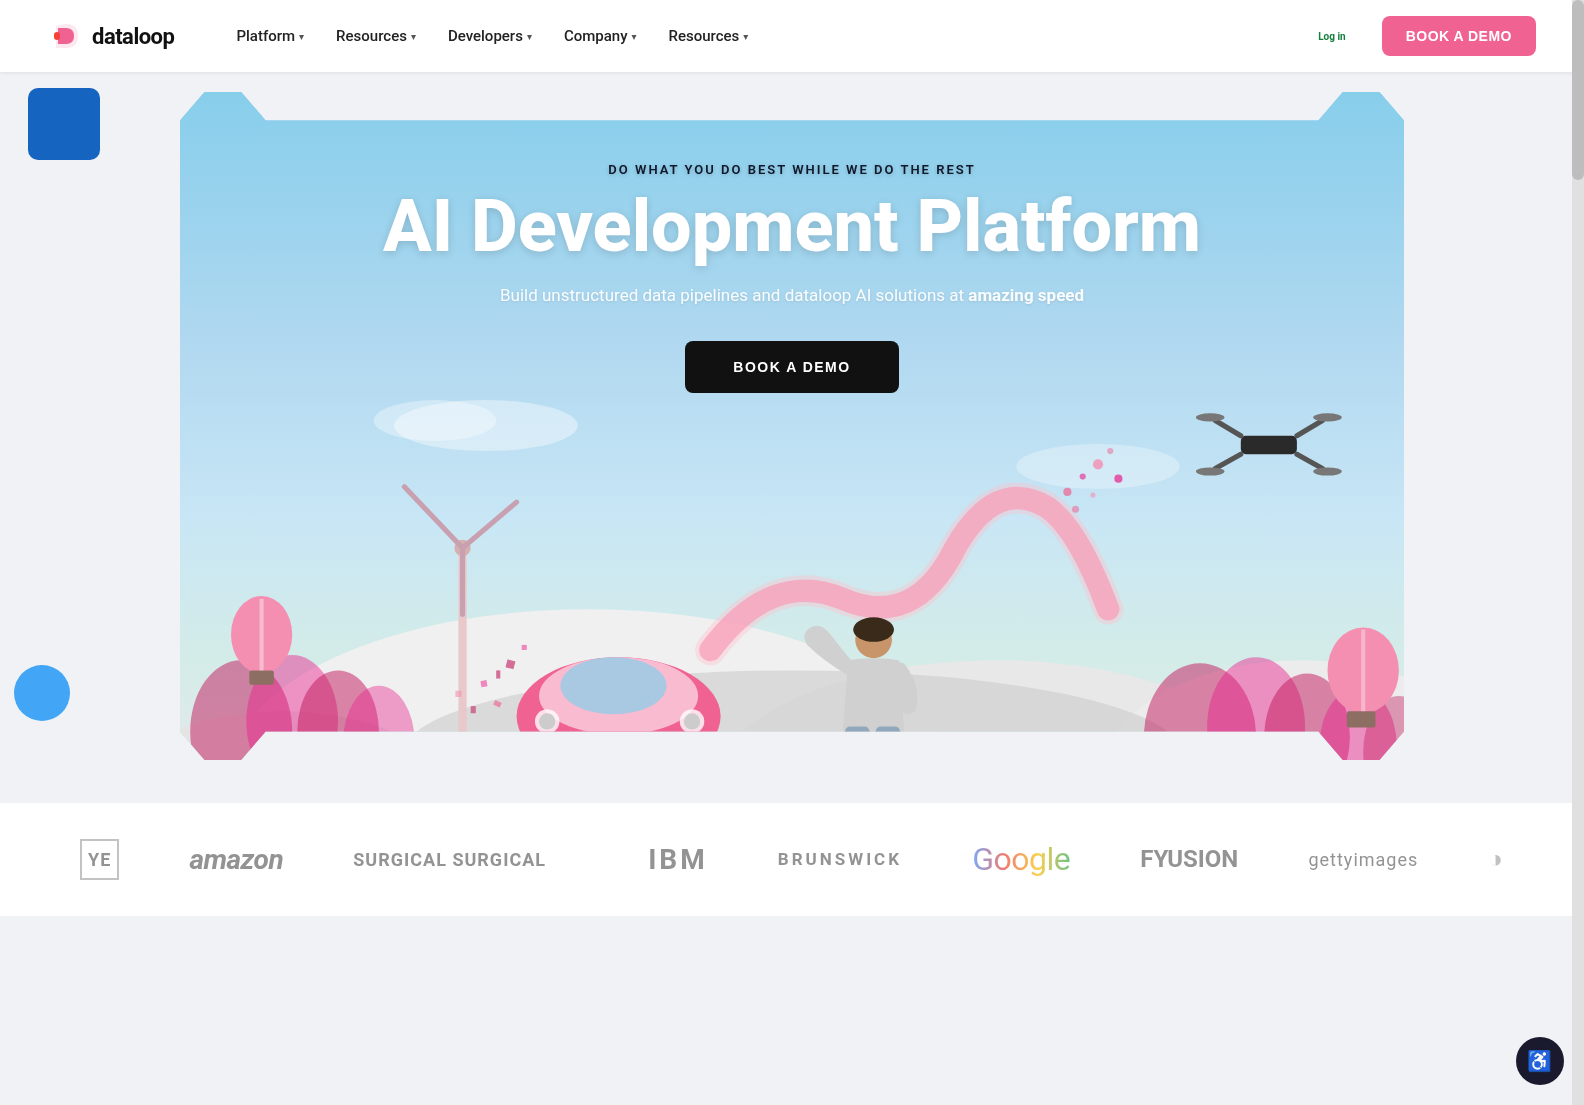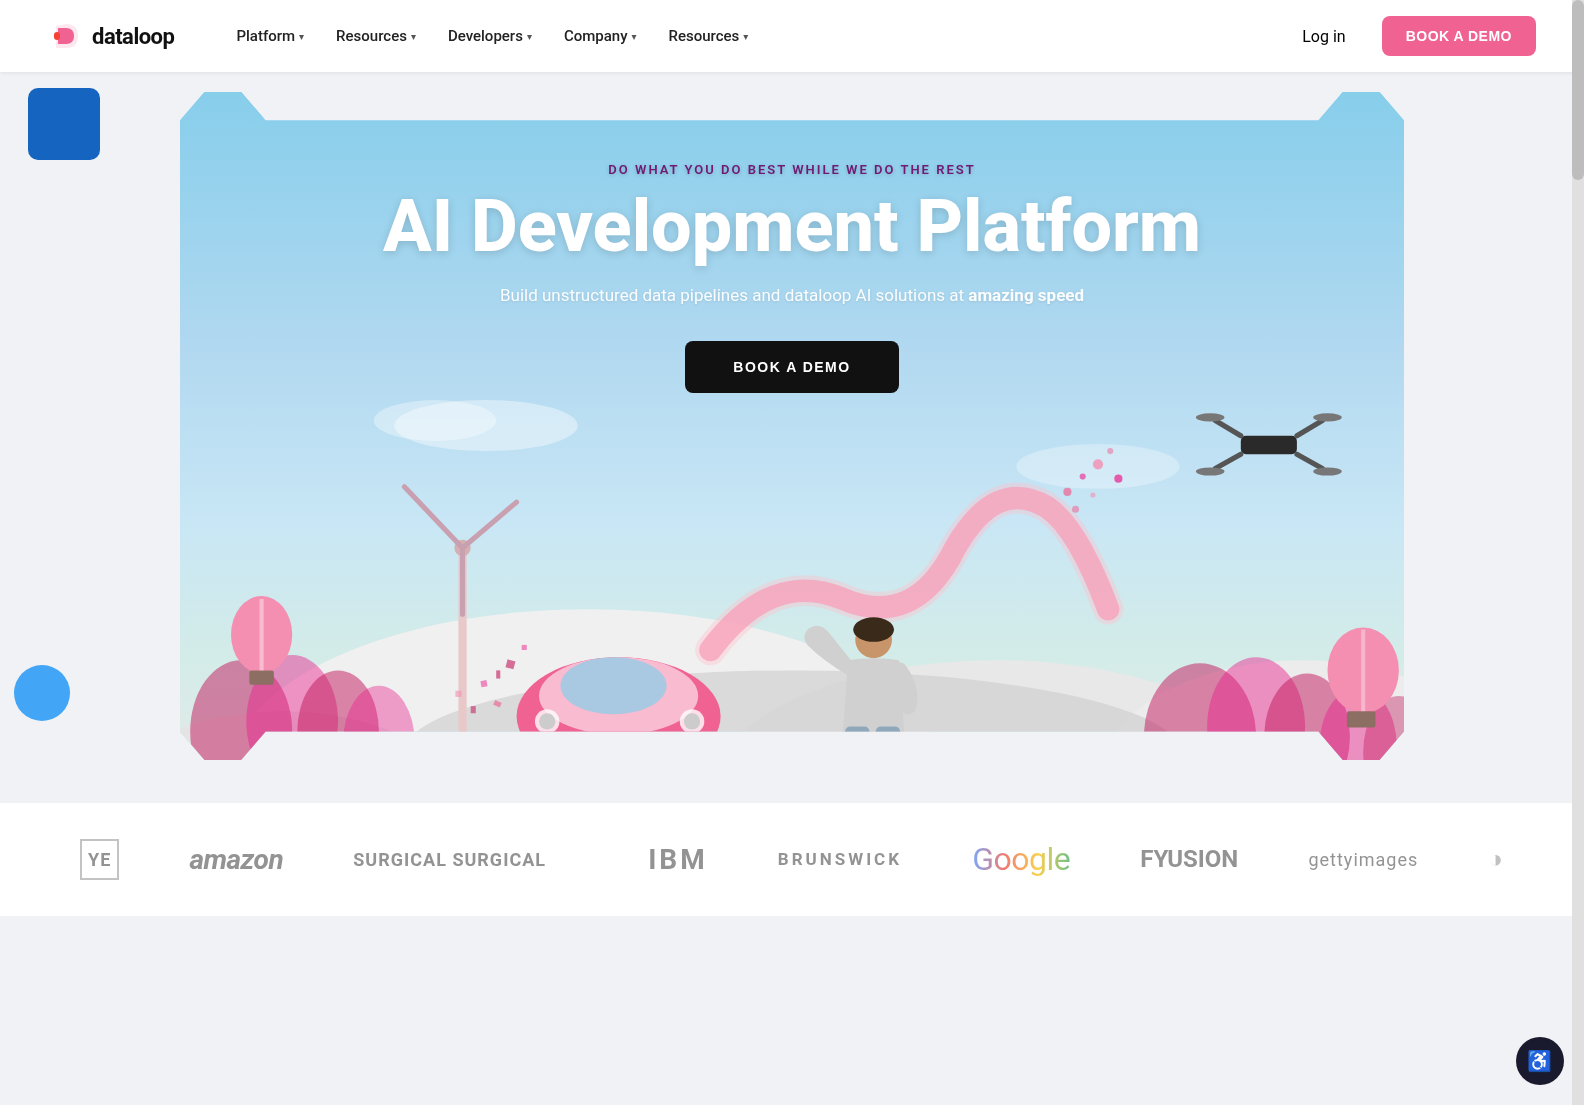--- a/index.html
+++ b/index.html
@@ -39,21 +39,21 @@
       transition: background 0.15s;
     }
     .nav-chevron {
       font-size: 10px; color: #555;
       margin-top: 1px;
     }
     .navbar-actions {
       display: flex; align-items: center; gap: 20px;
     }
     .login-btn {
-      font-size: 16px; font-weight: 400; color: #000000;
+      font-size: 10px; font-weight: 700; color: #15803d;
       cursor: pointer;
       padding: 8px 16px;
     }
     .book-demo-btn {
       background: #f06292;
       color: #fff;
       font-size: 14px; font-weight: 700;
       padding: 12px 24px;
       border-radius: 8px;
       cursor: pointer;
@@ -156,21 +156,21 @@
     }
 
     
     .hero-content {
       position: relative; z-index: 5;
       text-align: center;
       padding-top: 70px;
     }
     .hero-subtitle {
       font-size: 13px; font-weight: 600;
-      color: #701a75;
+      color: #0f172a;
       letter-spacing: 2px;
       text-transform: uppercase;
       margin-bottom: 12px;
       text-shadow: 0 1px 4px rgba(0,0,0,0.2);
     }
     .hero-title {
       font-size: 72px; font-weight: 800;
       color: #fff;
       line-height: 1.05;
       margin-bottom: 20px;

